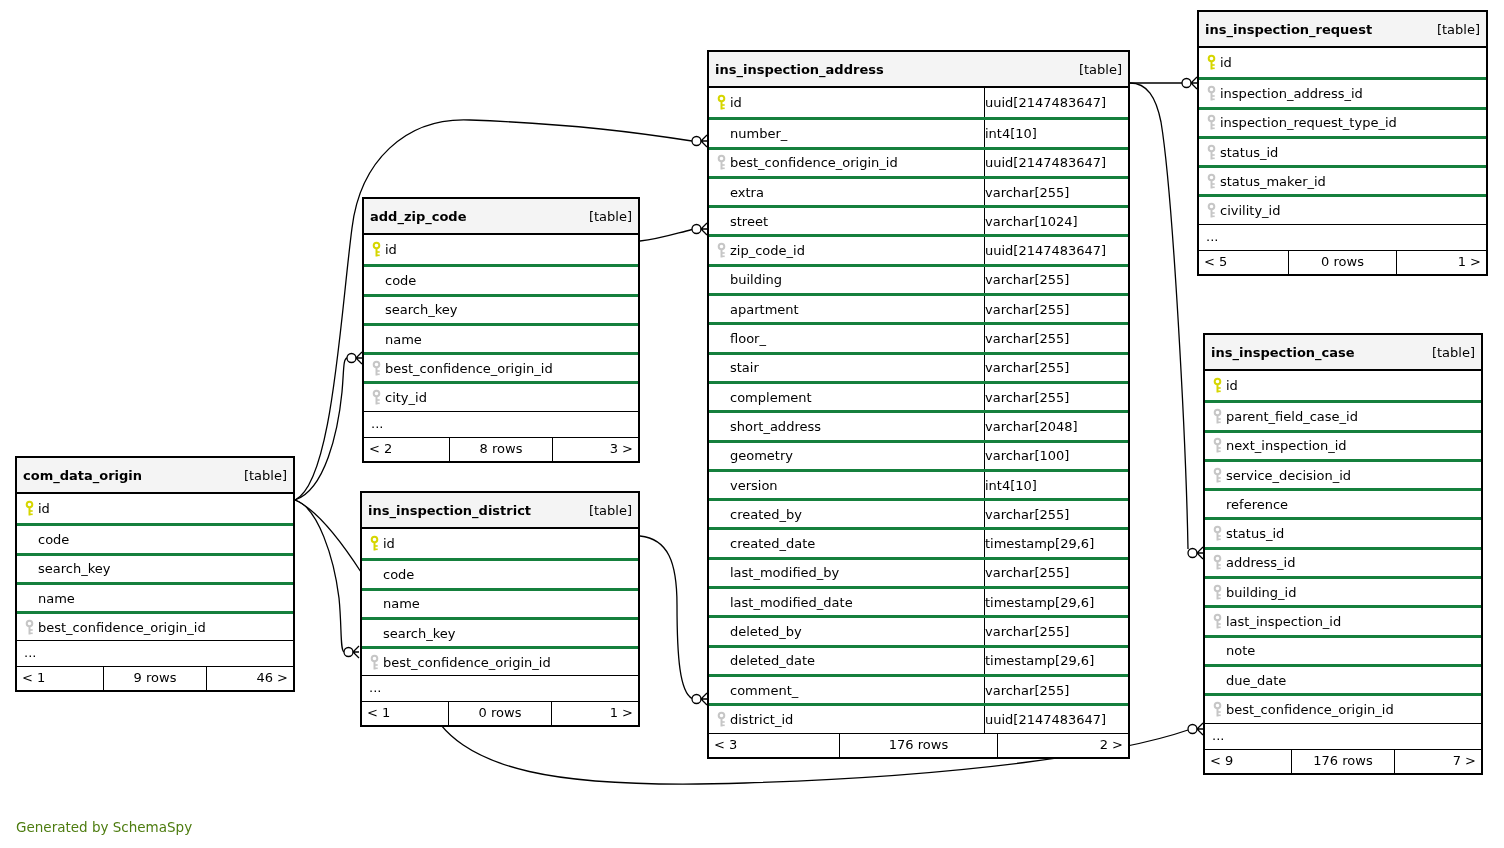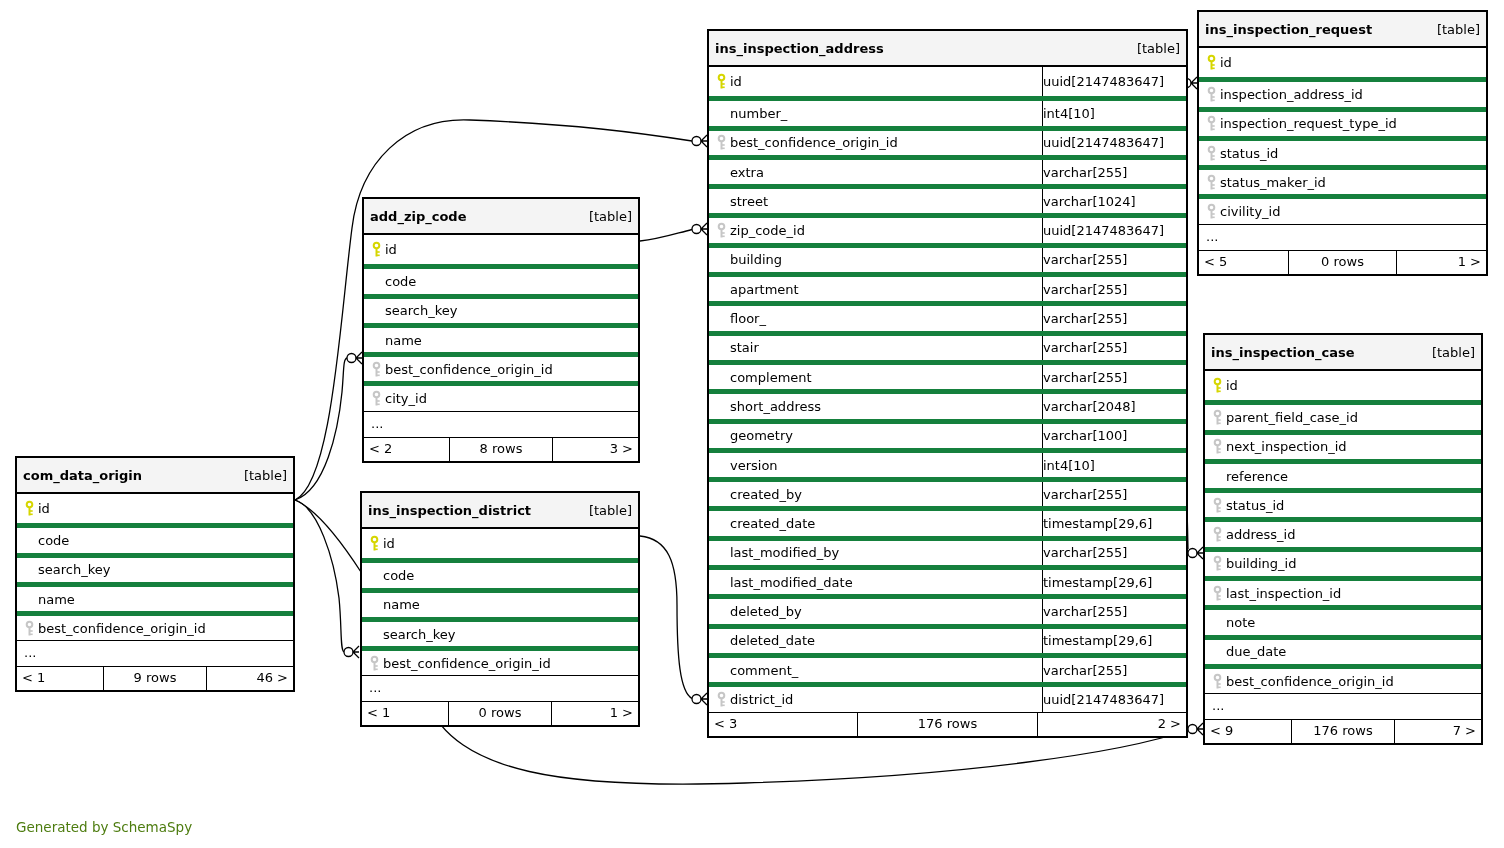--- a/index.html
+++ b/index.html
@@ -10,36 +10,36 @@
   #connectors { position: absolute; left: 0; top: 0; width: 1504px; height: 848px; z-index: 1; }
   #connectors path, #connectors line { fill: none; stroke: #000; stroke-width: 1.3px; }
   #connectors circle { fill: #fff; stroke: #000; stroke-width: 1.3px; }
 
   
   .tbl { position: absolute; border: 2px solid #000; background: #fff; z-index: 2; font-size: 13px; }
   .tbl-header { display: flex; justify-content: space-between; align-items: center;
                 height: 27px; background: #f4f4f4; border-bottom: 2px solid #000; padding: 17px 6px; }
   .tbl-header .title { font-weight: bold; white-space: nowrap; }
   .tbl-header .badge { white-space: nowrap; }
-  .row { display: flex; align-items: center; height: 29.3px; border-top: 5px solid #15803d; }
+  .row { display: flex; align-items: center; height: 29.3px; border-top: 3px solid #15803d; }
   .rows .row:first-child { border-top: none; }
   .keycell { width: 21px; padding-left: 7px; display: flex; align-items: center; flex: 0 0 21px; }
   .colname { flex: 1; white-space: nowrap; padding-right: 4px; }
   .coltype { width: 144px; flex: 0 0 144px; align-self: stretch; display: flex; align-items: center;
              border-left: 1px solid #000; white-space: nowrap; }
   .ellipsis-row { height: 26px; line-height: 24px; border-top: 1px solid #000; padding-left: 7px; }
   .tbl-footer { display: flex; border-top: 1px solid #000; height: 24px; align-items: stretch; }
   .pg-left  { flex: 0 0 31%; padding-left: 5px;  line-height: 22px; }
   .pg-center{ flex: 1; text-align: center; border-left: 1px solid #000; border-right: 1px solid #000; line-height: 22px; }
   .pg-right { flex: 0 0 31%; text-align: right; padding-right: 5px; line-height: 22px; }
 
   #t-com  { left: 15px;   top: 456px; width: 280px; }
   #t-azc  { left: 362px;  top: 197px; width: 278px; }
   #t-dist { left: 360px;  top: 491px; width: 280px; }
-  #t-addr { left: 707px;  top: 29px;  width: 481px; }
+  #t-addr { left: 707px;  top: 50px;  width: 423px; }
   #t-req  { left: 1197px; top: 10px;  width: 291px; }
   #t-case { left: 1203px; top: 333px; width: 280px; }
 
   .generator-note { position: absolute; left: 16px; top: 819px; font-size: 13.5px; color: #4d7c0f; z-index: 2; }
 </style>
 </head>
 <body>
 
 <svg id="connectors" viewBox="0 0 1504 848" xmlns="http://www.w3.org/2000/svg">
 
@@ -516,20 +516,31 @@
           <svg width="11" height="17" viewBox="0 0 11 17">
             <circle cx="5.5" cy="4.5" r="2.8" fill="none" stroke="#c6c6c6" stroke-width="2"></circle>
             <line x1="5.5" y1="7.3" x2="5.5" y2="15.5" stroke="#c6c6c6" stroke-width="2"></line>
             <line x1="5.5" y1="11" x2="8.7" y2="11" stroke="#c6c6c6" stroke-width="1.6"></line>
             <line x1="5.5" y1="14.3" x2="8.7" y2="14.3" stroke="#c6c6c6" stroke-width="1.6"></line>
           </svg>
         </span>
         <span class="colname">next_inspection_id</span>
       </div>
       <div class="row">
+        <span class="keycell">
+          <svg width="11" height="17" viewBox="0 0 11 17">
+            <circle cx="5.5" cy="4.5" r="2.8" fill="none" stroke="#c6c6c6" stroke-width="2"></circle>
+            <line x1="5.5" y1="7.3" x2="5.5" y2="15.5" stroke="#c6c6c6" stroke-width="2"></line>
+            <line x1="5.5" y1="11" x2="8.7" y2="11" stroke="#c6c6c6" stroke-width="1.6"></line>
+            <line x1="5.5" y1="14.3" x2="8.7" y2="14.3" stroke="#c6c6c6" stroke-width="1.6"></line>
+          </svg>
+        </span>
+        <span class="colname">service_decision_id</span>
+      </div>
+      <div class="row">
         <span class="keycell"></span>
         <span class="colname">reference</span>
       </div>
       <div class="row">
         <span class="keycell">
           <svg width="11" height="17" viewBox="0 0 11 17">
             <circle cx="5.5" cy="4.5" r="2.8" fill="none" stroke="#c6c6c6" stroke-width="2"></circle>
             <line x1="5.5" y1="7.3" x2="5.5" y2="15.5" stroke="#c6c6c6" stroke-width="2"></line>
             <line x1="5.5" y1="11" x2="8.7" y2="11" stroke="#c6c6c6" stroke-width="1.6"></line>
             <line x1="5.5" y1="14.3" x2="8.7" y2="14.3" stroke="#c6c6c6" stroke-width="1.6"></line>

